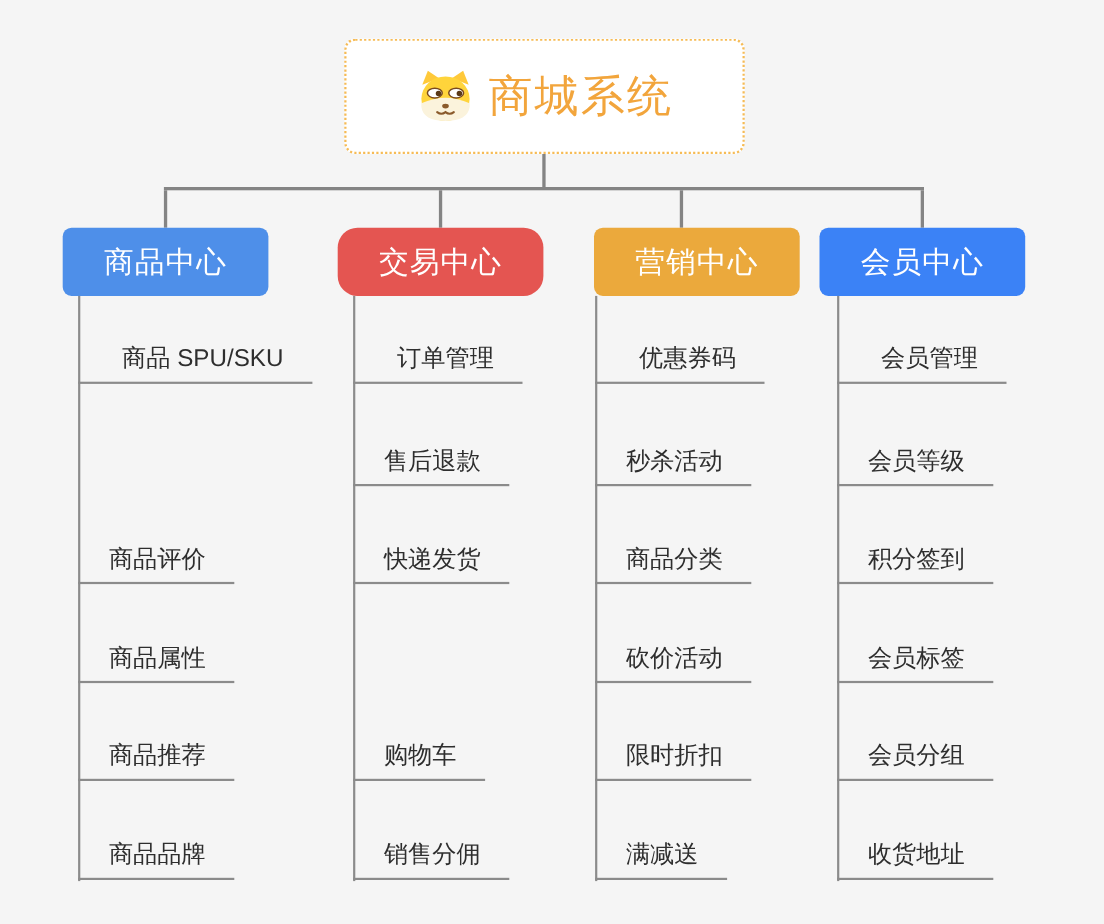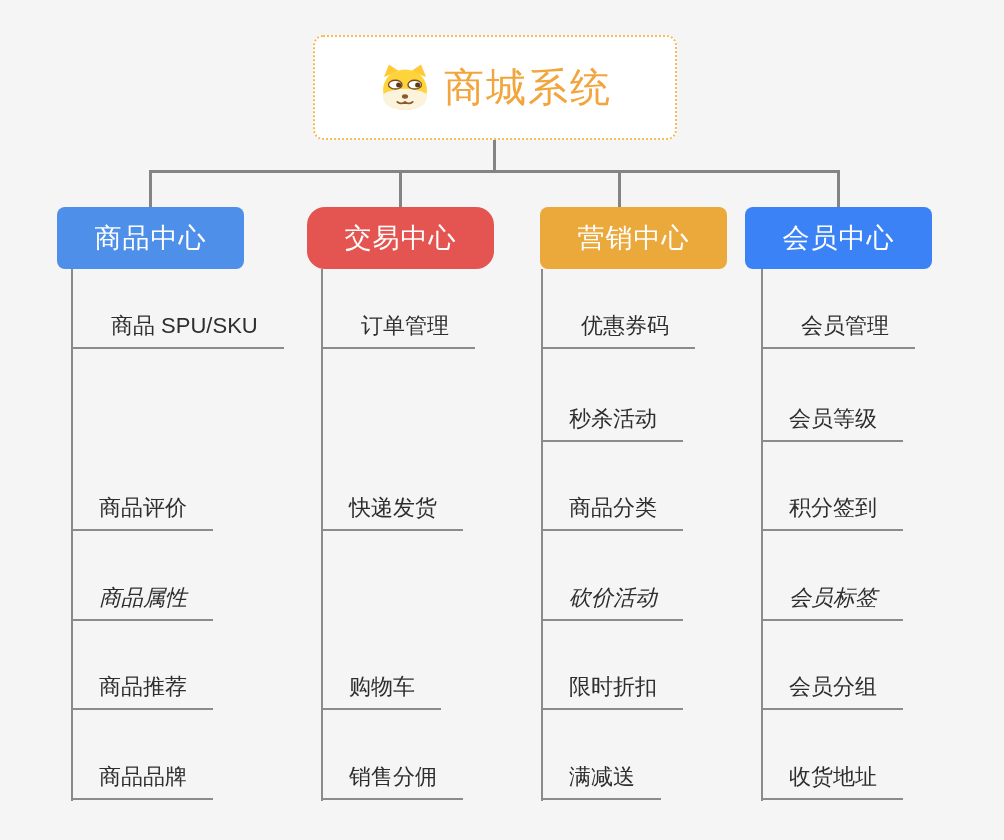--- a/index.html
+++ b/index.html
@@ -61,21 +61,21 @@
     border-bottom:2px solid #8B8B8B;
     line-height:26px;
   }
   .lc-0{left:71px;}
   .lc-1{left:321px;}
   .lc-2{left:541px;}
   .lc-3{left:761px;}
   .lr-0{top:313px;padding-left:40px;}
   .lr-1{top:406px;}
   .lr-2{top:495px;}
-  .lr-3{top:585px;font-style:italic;}
+  .lr-3{top:585px;}
   .lr-4{top:674px;font-family:Liberation Serif, serif;}
   .lr-5{top:764px;}
 </style>
 </head>
 <body>
 
 <div class="canvas">
 
   <div class="root-node">
     <span class="root-icon">
@@ -112,20 +112,21 @@
   <div class="trunk tr-2"></div>
   <div class="trunk tr-3"></div>
 
   <div class="leaf lc-0 lr-0">商品 SPU/SKU</div>
   <div class="leaf lc-0 lr-2">商品评价</div>
   <div class="leaf lc-0 lr-3">商品属性</div>
   <div class="leaf lc-0 lr-4">商品推荐</div>
   <div class="leaf lc-0 lr-5">商品品牌</div>
 
   <div class="leaf lc-1 lr-0">订单管理</div>
+  <div class="leaf lc-1 lr-1">售后退款</div>
   <div class="leaf lc-1 lr-2">快递发货</div>
   <div class="leaf lc-1 lr-4">购物车</div>
   <div class="leaf lc-1 lr-5">销售分佣</div>
 
   <div class="leaf lc-2 lr-0">优惠券码</div>
   <div class="leaf lc-2 lr-1">秒杀活动</div>
   <div class="leaf lc-2 lr-2">商品分类</div>
   <div class="leaf lc-2 lr-3">砍价活动</div>
   <div class="leaf lc-2 lr-4">限时折扣</div>
   <div class="leaf lc-2 lr-5">满减送</div>

